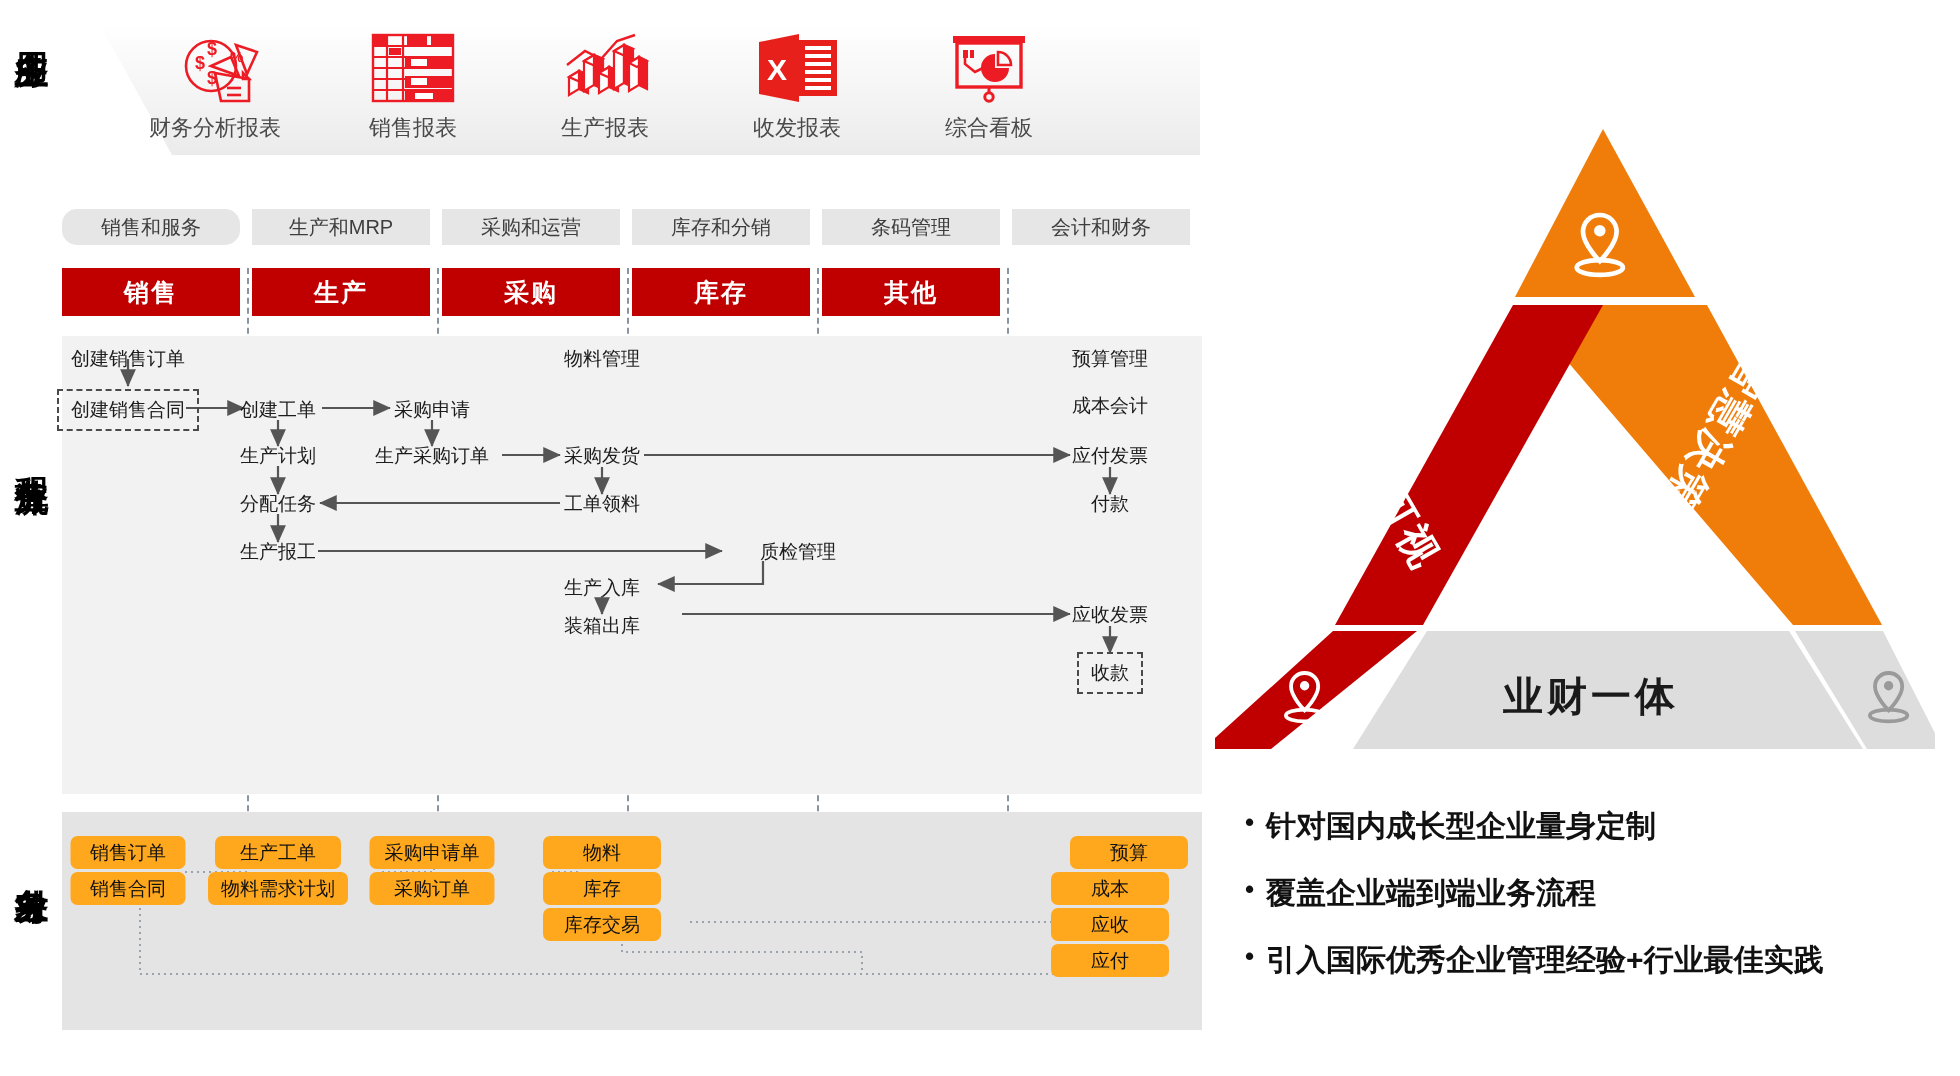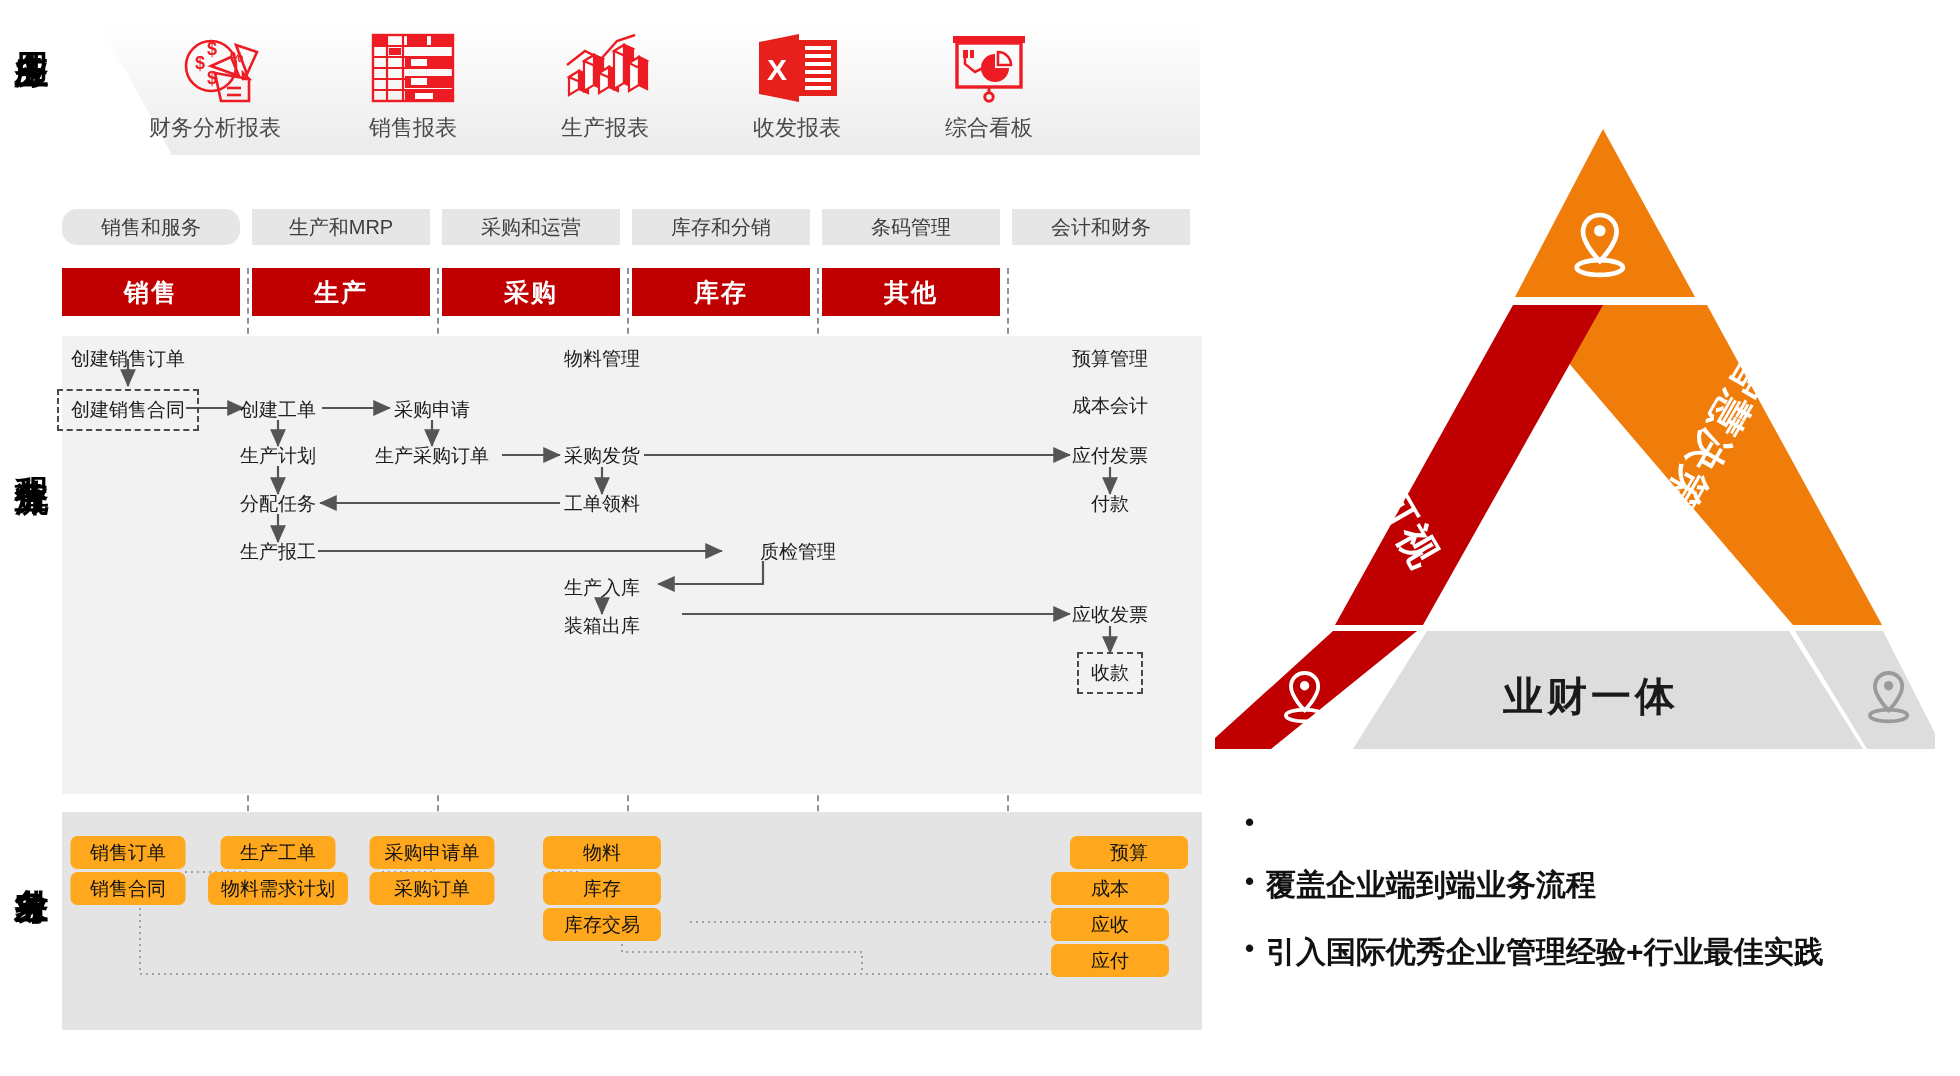--- a/index.html
+++ b/index.html
@@ -364,21 +364,21 @@
         <path d="M78,78 L78,162 L1040,162 L1040,140"></path>
 
         <path d="M628,110 L1000,110"></path>
 
         <path d="M560,120 L560,140 L800,140 L800,162"></path>
       </g>
     </svg>
 
     <div class="obj-box" style="left:66px;  top:24px; width:115px;">销售订单</div>
     <div class="obj-box" style="left:66px;  top:60px; width:115px;">销售合同</div>
-    <div class="obj-box" style="left:216px; top:24px; width:115px;">生产工单</div>
+    <div class="obj-box" style="left:216px; top:24px; width:126px;">生产工单</div>
     <div class="obj-box" style="left:216px; top:60px; width:140px;">物料需求计划</div>
     <div class="obj-box" style="left:370px; top:24px; width:125px;">采购申请单</div>
     <div class="obj-box" style="left:370px; top:60px; width:125px;">采购订单</div>
     <div class="obj-box" style="left:540px; top:24px; width:118px;">物料</div>
     <div class="obj-box" style="left:540px; top:60px; width:118px;">库存</div>
     <div class="obj-box" style="left:540px; top:96px; width:118px;">库存交易</div>
     <div class="obj-box" style="left:1048px; top:24px; width:118px;margin-left:19px;">预算</div>
     <div class="obj-box" style="left:1048px; top:60px; width:118px;">成本</div>
     <div class="obj-box" style="left:1048px; top:96px; width:118px;">应收</div>
     <div class="obj-box" style="left:1048px; top:132px; width:118px;">应付</div>
@@ -421,20 +421,21 @@
     <div class="tri-text" style="left:152px; top:288px; transform: rotate(60deg); transform-origin: left top;">流程可视</div>
 
     <div class="tri-text" style="left:570px; top:258px; transform: rotate(120deg); transform-origin: left top;">智慧决策</div>
 
     <div class="tri-base-text" style="left:288px; top:554px;">业财一体</div>
   </div>
 
   <div class="bullets">
     <div class="bullet-line">
       <span class="bullet-dot">•</span>
+      <span>针对国内成长型企业量身定制</span>
     </div>
     <div class="bullet-line">
       <span class="bullet-dot">•</span>
       <span>覆盖企业端到端业务流程</span>
     </div>
     <div class="bullet-line">
       <span class="bullet-dot">•</span>
       <span>引入国际优秀企业管理经验+行业最佳实践</span>
     </div>
   </div>

